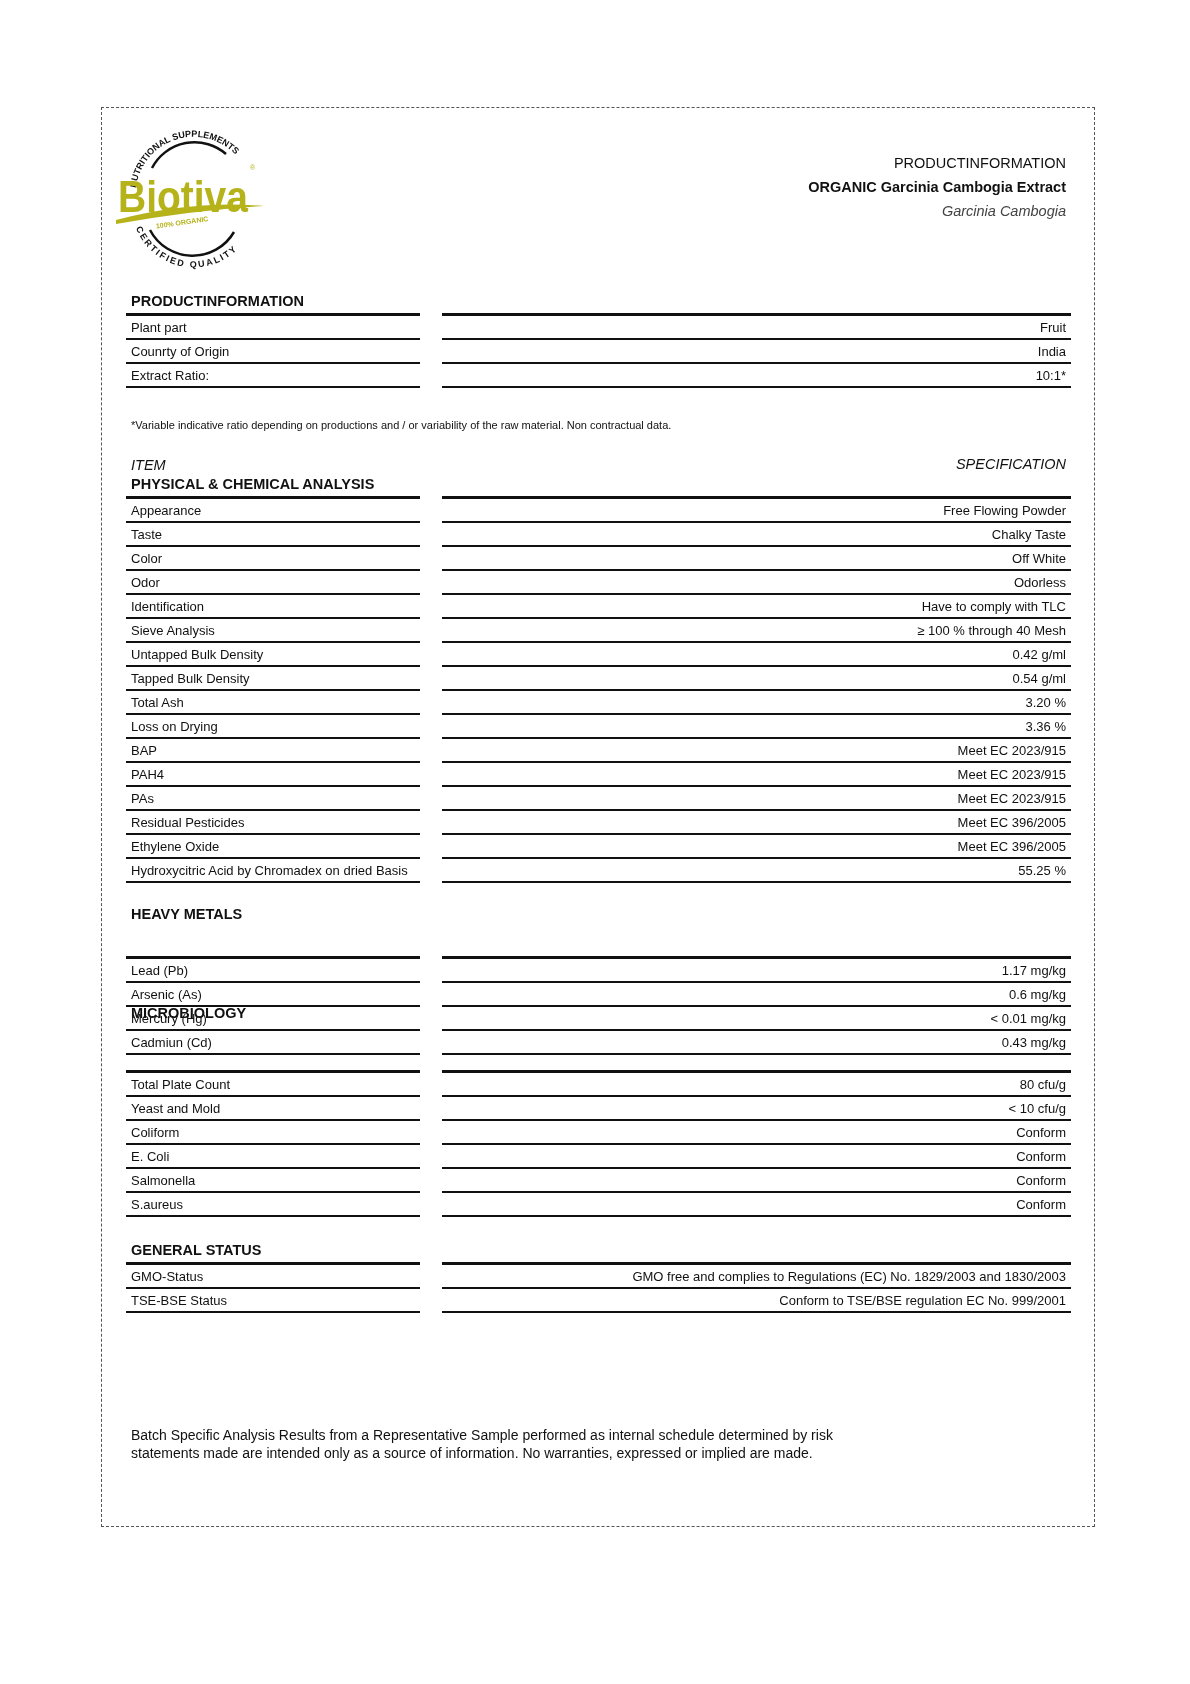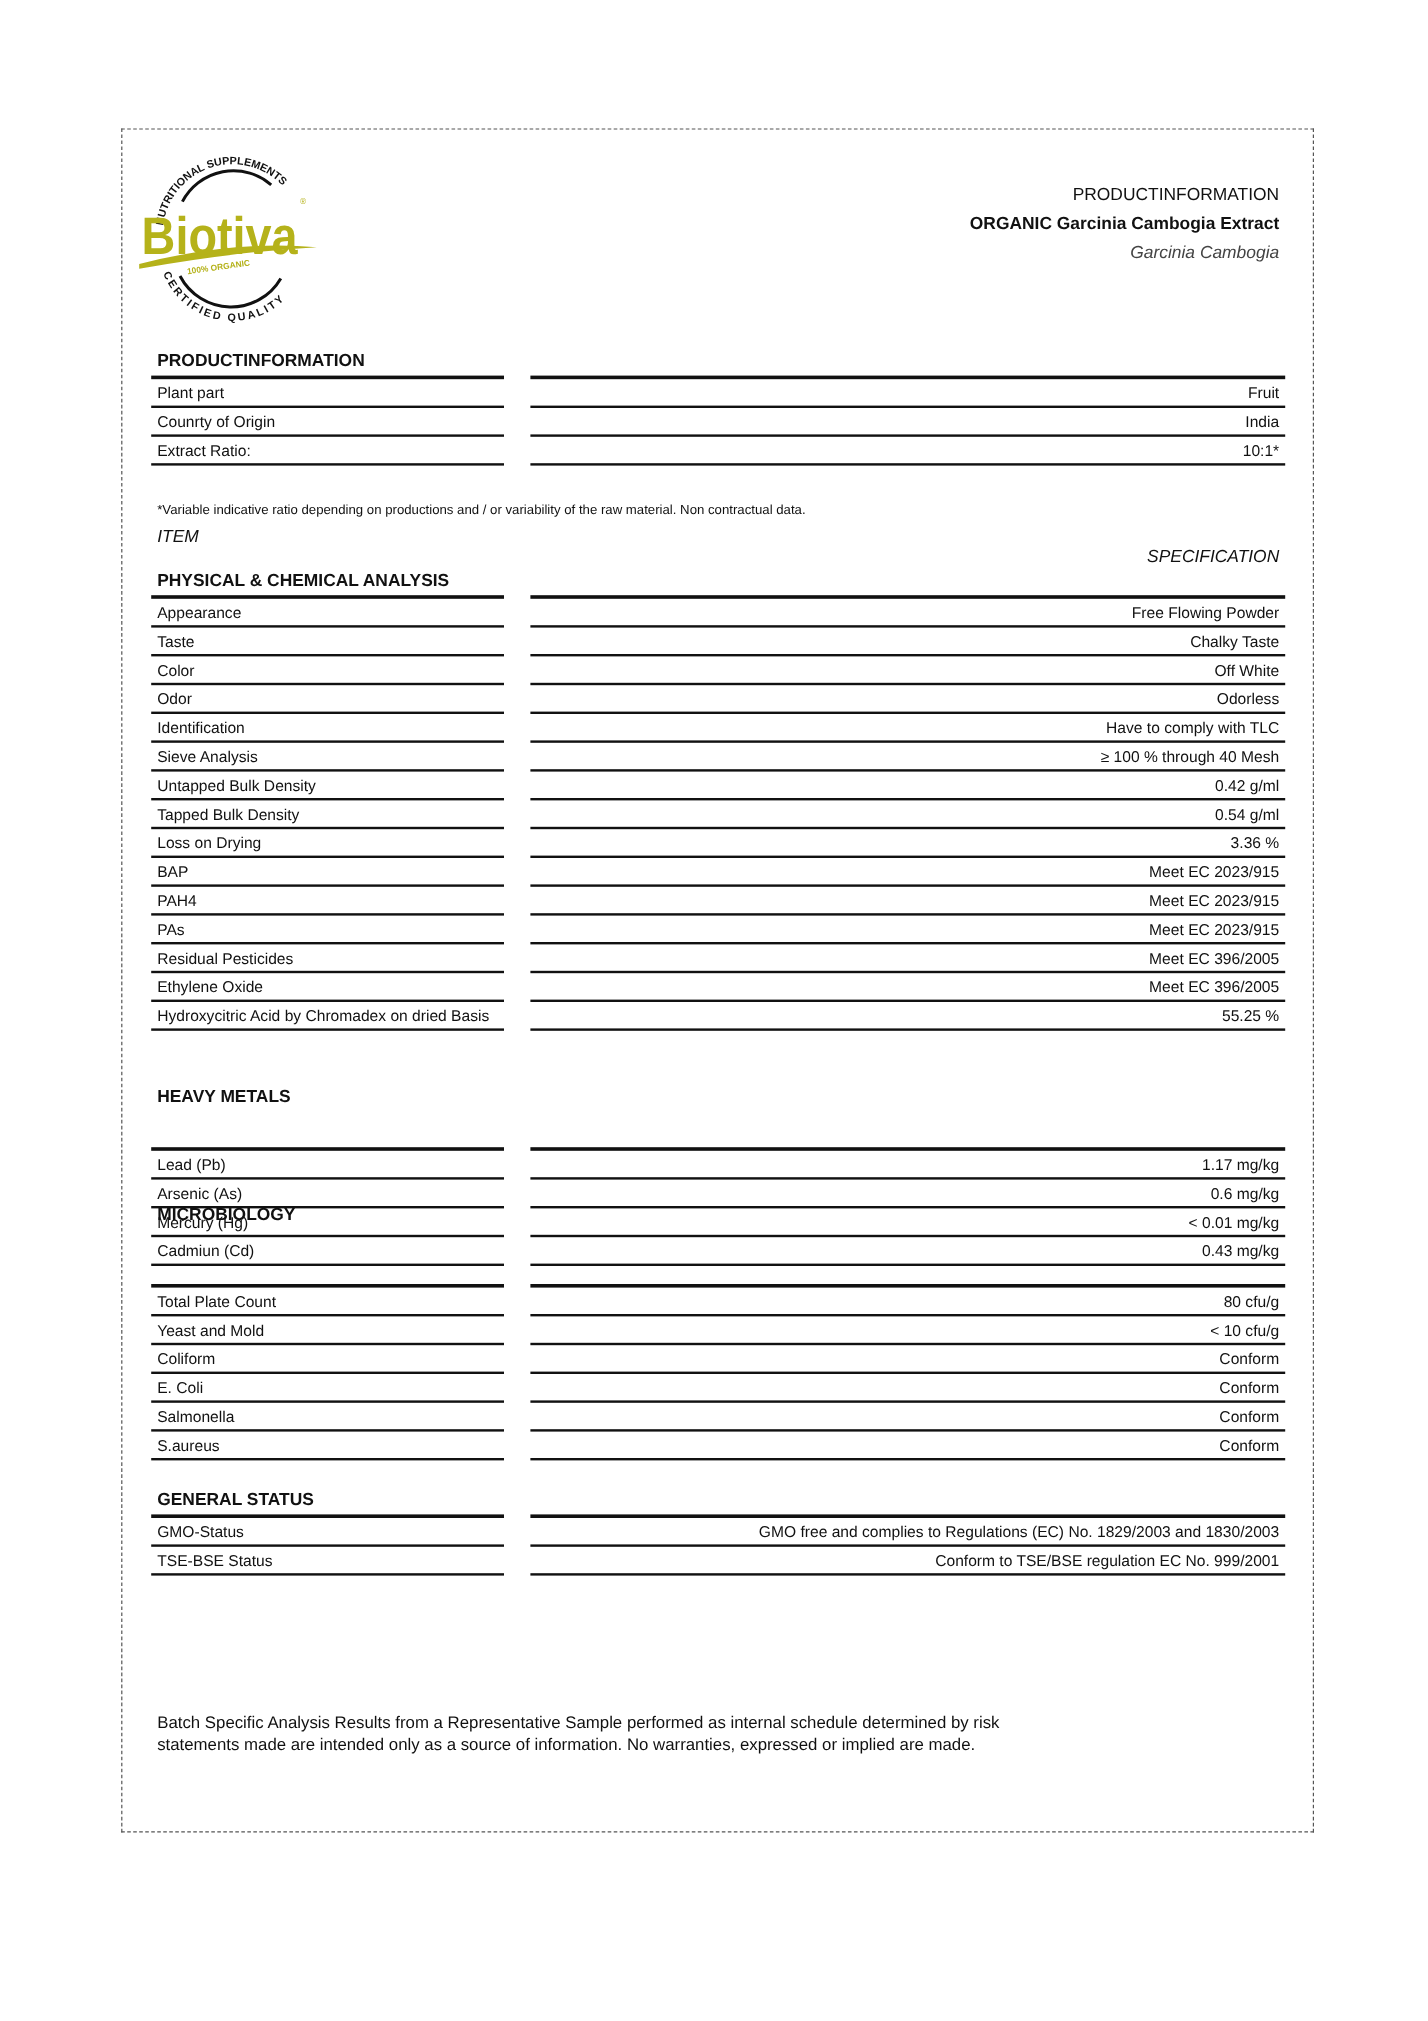--- a/index.html
+++ b/index.html
@@ -19,21 +19,21 @@
   .row { position: relative; height: 24px; }
   .row .lbl { position: absolute; left: 5px; top: 4px; font-size: 13px; }
   .row .val { position: absolute; right: 5px; top: 4px; font-size: 13px; text-align: right; white-space: nowrap; }
   .row .line-l { position: absolute; left: 0; width: 294px; bottom: 0; height: 1.5px; background: #111; }
   .row .line-r { position: absolute; left: 316px; right: 0; bottom: 0; height: 1.5px; background: #111; }
   .toprule { position: relative; height: 2.5px; }
   .toprule .line-l { position: absolute; left: 0; width: 294px; top: 0; height: 2.5px; background: #111; }
   .toprule .line-r { position: absolute; left: 316px; right: 0; top: 0; height: 2.5px; background: #111; }
 
   .note { position: absolute; left: 131px; top: 419px; font-size: 11px; }
-  .item-h { position: absolute; left: 131px; top: 440px; font-size: 14.5px; font-style: italic; }
+  .item-h { position: absolute; left: 131px; top: 457px; font-size: 14.5px; font-style: italic; }
   .spec-h { position: absolute; right: 124px; top: 440px; font-size: 14.5px; font-style: italic; margin-top: 16px; }
   .disclaimer { position: absolute; left: 131px; top: 1426px; width: 930px; font-size: 14px; line-height: 18px; }
 </style>
 </head>
 <body>
 
 <div class="frame"></div>
 
 <svg class="logo" viewBox="0 0 160 150">
   <defs>
@@ -137,20 +137,26 @@
       <div class="line-l"></div>
       <div class="line-r"></div>
     </div>
   <div class="row">
       <span class="lbl">Tapped Bulk Density</span>
       <span class="val">0.54 g/ml</span>
       <div class="line-l"></div>
       <div class="line-r"></div>
     </div>
   <div class="row">
+      <span class="lbl">Total Ash</span>
+      <span class="val">3.20 %</span>
+      <div class="line-l"></div>
+      <div class="line-r"></div>
+    </div>
+  <div class="row">
       <span class="lbl">Loss on Drying</span>
       <span class="val">3.36 %</span>
       <div class="line-l"></div>
       <div class="line-r"></div>
     </div>
   <div class="row">
       <span class="lbl">BAP</span>
       <span class="val">Meet EC 2023/915</span>
       <div class="line-l"></div>
       <div class="line-r"></div>

